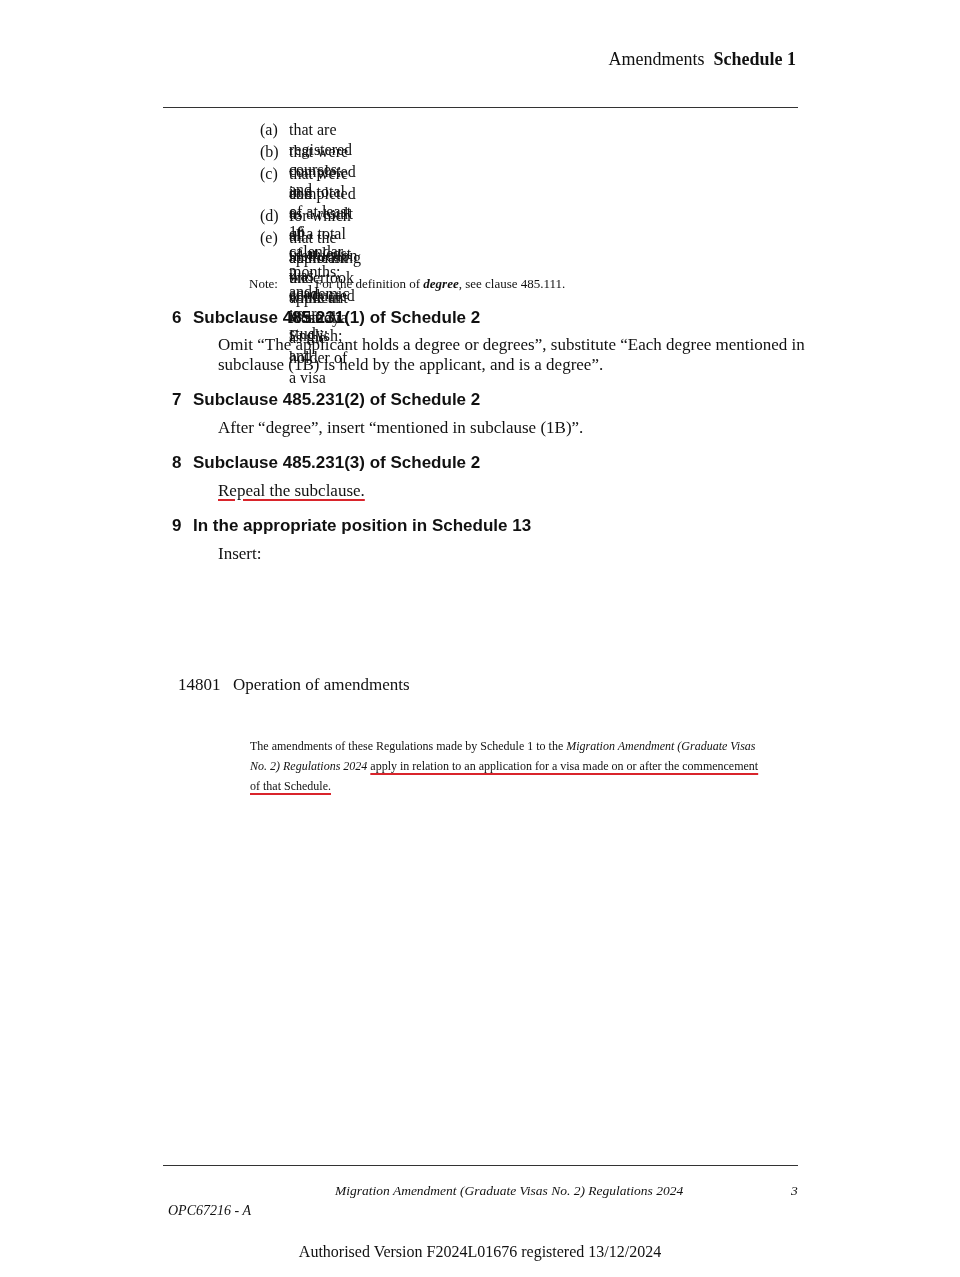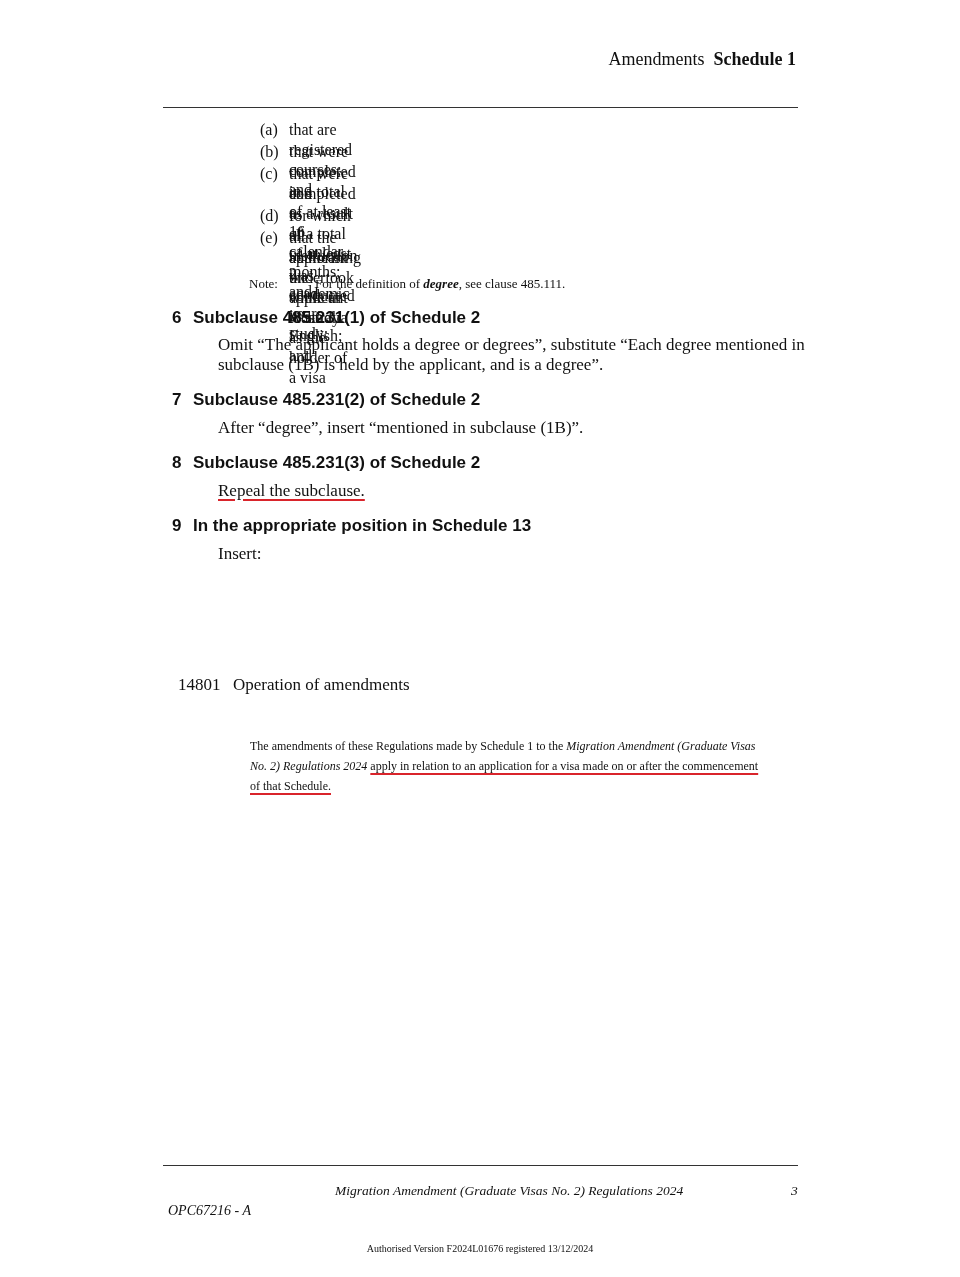--- a/index.html
+++ b/index.html
@@ -25,21 +25,21 @@
   .part-title {
     position: absolute; left: 164px; top: 585px; font-weight: bold; font-size: 24.5px; line-height: 28px;
   }
   .part-title .l2 { padding-left: 86px; display: block; }
   .section-head { position: absolute; left: 178px; top: 675px; font-weight: normal; font-size: 17px; }
   .section-head .num { display: inline-block; width: 55px; }
   .section-body { position: absolute; left: 250px; top: 708px; font-size: 12px; line-height: 20px; width: 520px; margin-top: 28px; }
   .footer-title { top: 1183px; left: 335px; font-style: italic; font-size: 13.5px; }
   .footer-page { top: 1183px; left: 791px; font-style: italic; font-size: 13.5px; }
   .footer-id { top: 1203px; left: 168px; font-style: italic; font-size: 14px; }
-  .auth { top: 1243px; left: 0; width: 960px; text-align: center; font-size: 10px; }
+  .auth { top: 1243px; left: 0; width: 960px; text-align: center; font-size: 16px; }
 </style>
 </head>
 <body>
 
 <div class="abs running-head">
   <span>Amendments</span>&nbsp;&nbsp;<b>Schedule 1</b>
 </div>
 <div class="rule" style="top:107px;"></div>
 
 <div class="para-item" style="top:120px;">

